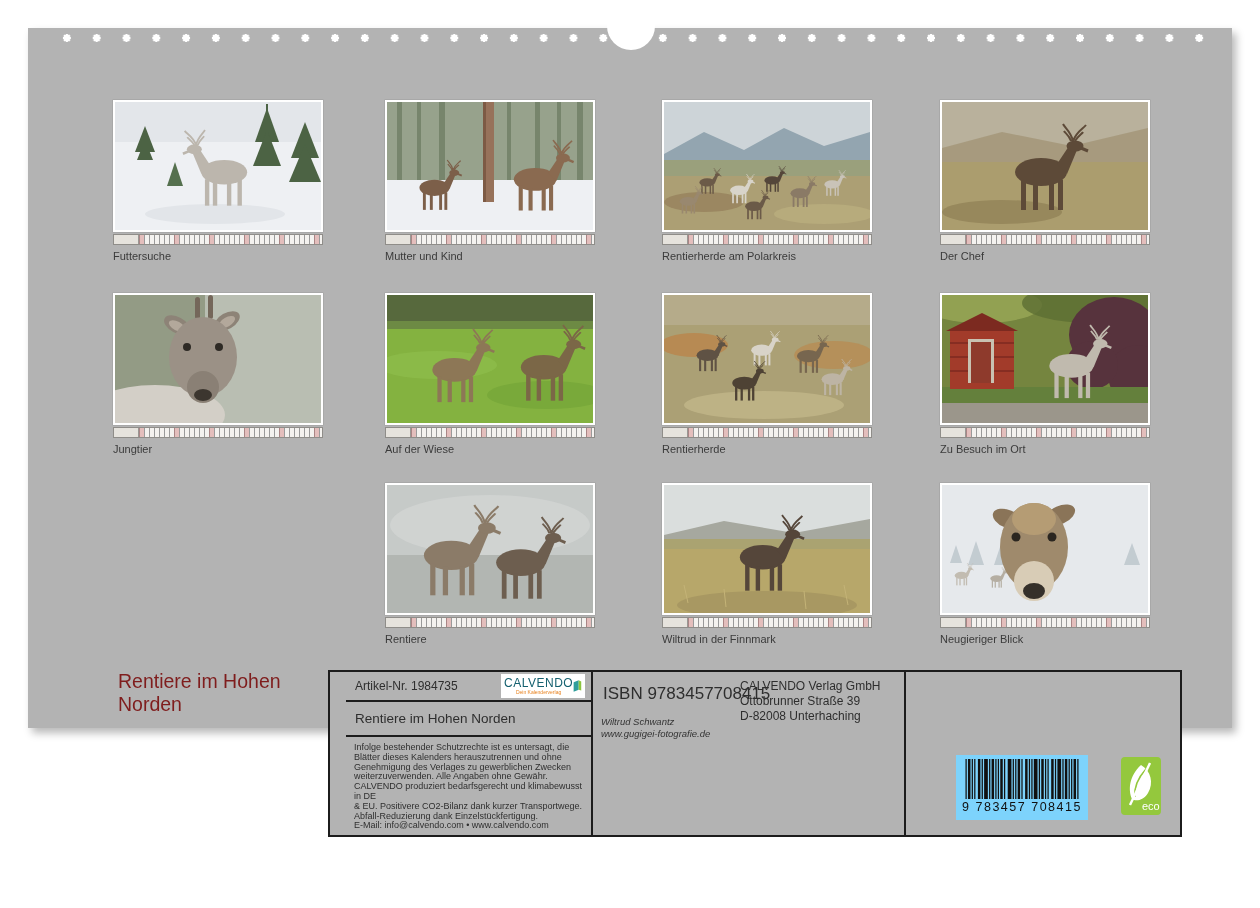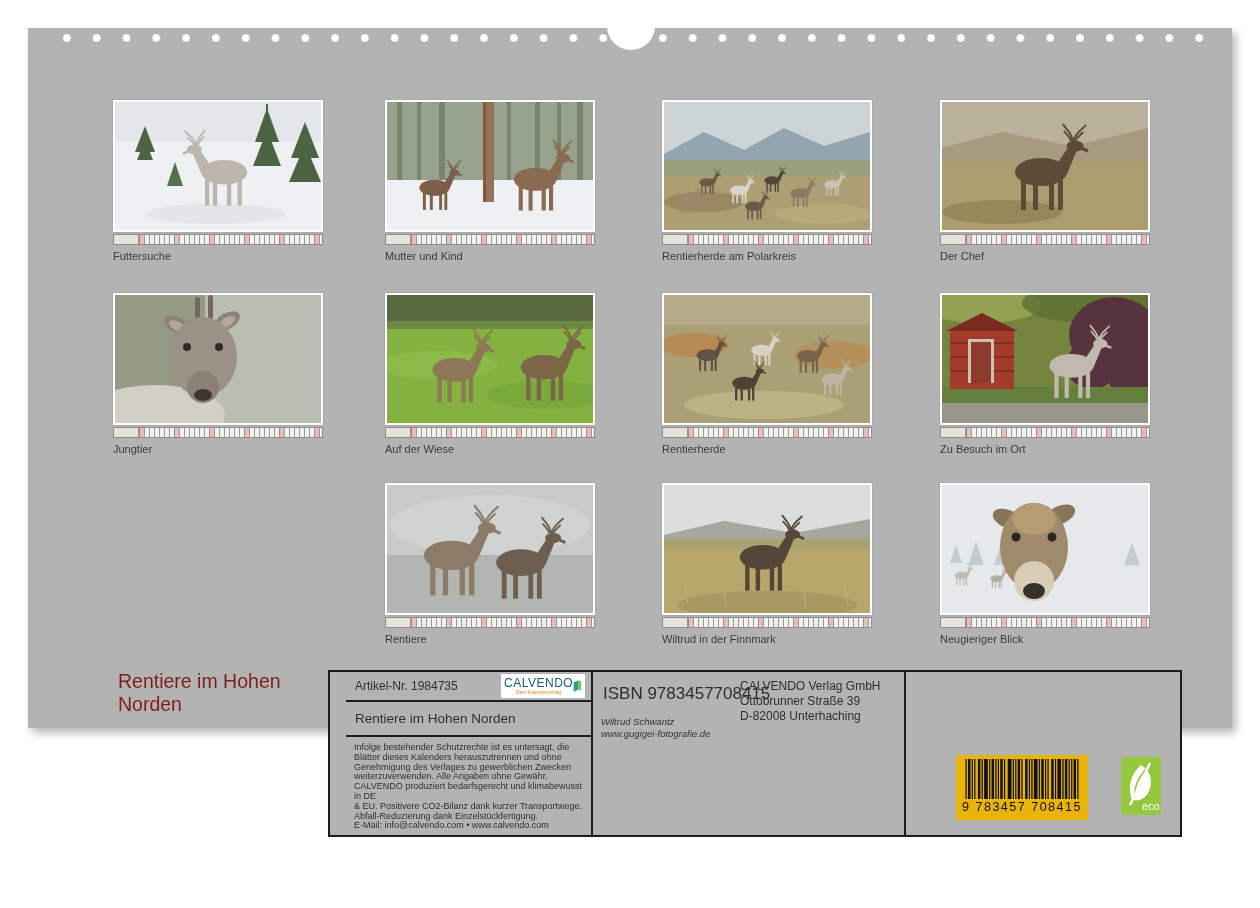--- a/index.html
+++ b/index.html
@@ -55,21 +55,21 @@
   .cv-tagline{font-size:5px;color:#e8821e;margin-top:1px;}
   .cell-title{
     height:33px;border-bottom:2px solid #1c1c1c;display:flex;align-items:center;
     padding:0 9px;font-size:13.5px;color:#2e2e2e;
   }
   .cell-legal{flex:1;padding:6px 8px;font-size:9px;line-height:9.8px;color:#2f2f2f;}
   .isbn{position:absolute;left:10px;top:12px;font-size:17px;color:#2e2e2e;}
   .publisher{position:absolute;left:147px;top:7px;font-size:12px;line-height:1.26;color:#2e2e2e;}
   .author{position:absolute;left:8px;top:44px;font-size:9.5px;line-height:1.3;color:#343434;font-style:italic;}
   .barcode-box{
-    position:absolute;left:50px;top:83px;width:132px;height:65px;background:#eab308;
+    position:absolute;left:50px;top:83px;width:132px;height:65px;background:#7dd3fc;
     display:flex;flex-direction:column;align-items:center;
   }
   .barcode-bars{width:118px;height:40px;margin-top:4px;}
   .barcode-digits{font-size:12.5px;letter-spacing:1.5px;color:#111;line-height:1;margin-top:2px;}
   .eco{position:absolute;left:215px;top:85px;width:40px;height:58px;}
 </style>
 </head>
 <body>
 
 <svg width="0" height="0" style="position:absolute" aria-hidden="true">

